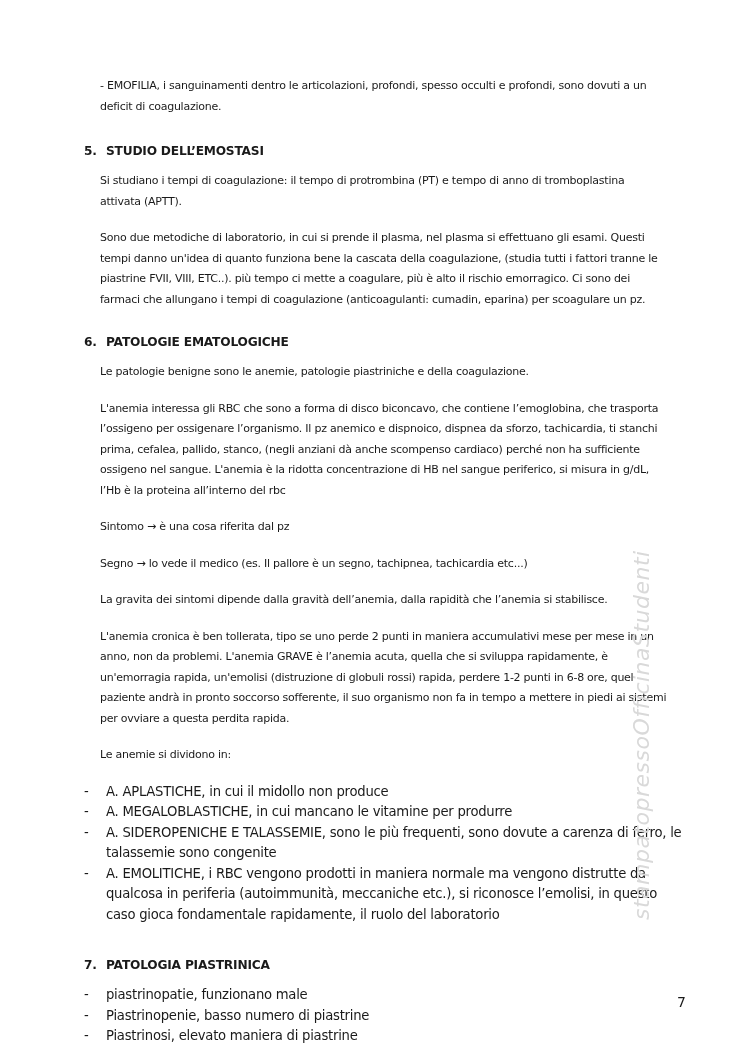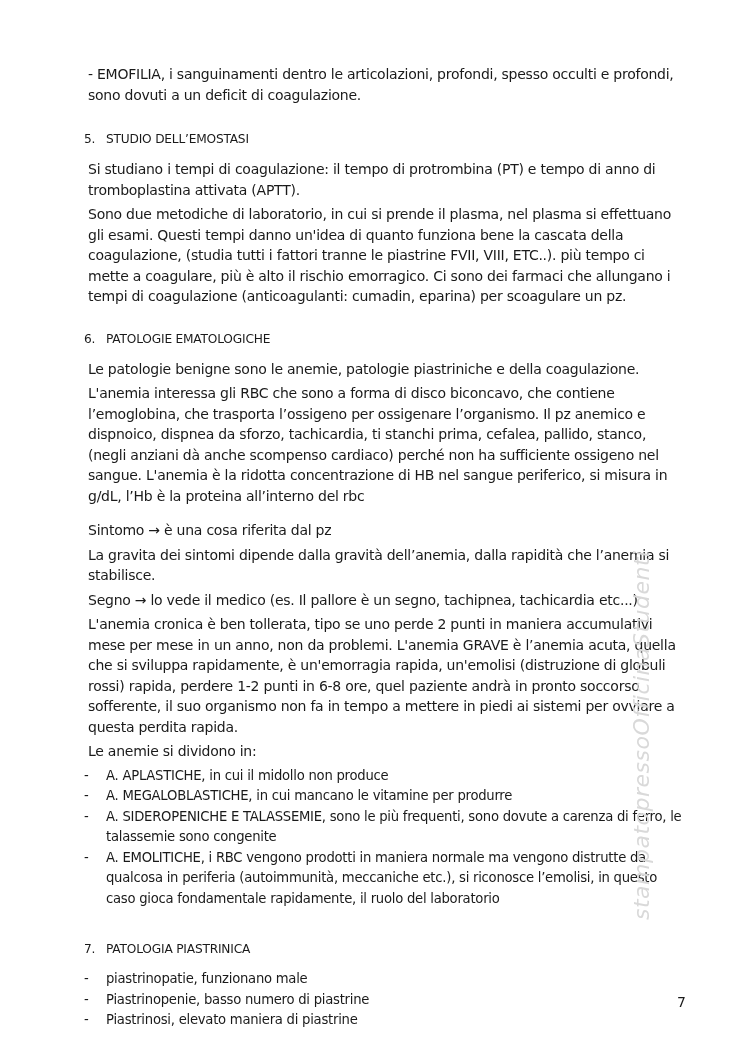--- a/index.html
+++ b/index.html
@@ -1,20 +1,20 @@
 <!DOCTYPE html>
 <html><head>
 <meta charset="utf-8">
 <style>
   html, body { margin: 0; padding: 0; background: #ffffff; }
   body { width: 744px; height: 1052px; position: relative; overflow: hidden;
          font-family: "DejaVu Sans", sans-serif; color: #1a1a1a; }
   .page { position: absolute; left: 84px; top: 60px; width: 600px; }
-  p { margin: 4px; font-size: 14px; line-height: 20.5px; letter-spacing: -0.25px; }
-  .heading { font-family: "DejaVu Sans", sans-serif; font-weight: normal; font-size: 12.2px;
+  p { margin: 16px; font-size: 11px; line-height: 20.5px; letter-spacing: -0.25px; }
+  .heading { font-family: "DejaVu Sans", sans-serif; font-weight: bold; font-size: 12.2px;
              letter-spacing: -0.2px; margin: 0; line-height: 20px; }
   .heading .num { display: inline-block; width: 22px; }
   ul.dash { list-style: none; margin: 0; padding: 0; }
   ul.dash li { position: relative; padding-left: 22px; font-size: 13.2px; line-height: 20.5px; letter-spacing: -0.25px; }
   ul.dash li::before { content: "-"; position: absolute; left: 0; top: 0; }
   .watermark { position: absolute; left: 629px; top: 920px; transform-origin: 0 0; transform: rotate(-90deg);
                font-family: "DejaVu Sans", sans-serif; font-style: italic; font-size: 22px; color: #d9d9d9;
                white-space: nowrap; letter-spacing: 0.5px; }
   .page-number { position: absolute; left: 677px; top: 994px; font-size: 14px; }
 </style>
@@ -32,22 +32,22 @@
 
   <h2 class="heading" style="margin-top:22px;">
     <span class="num">6.</span><span>PATOLOGIE EMATOLOGICHE</span>
   </h2>
   <p style="margin-top:10px;">Le patologie benigne sono le anemie, patologie piastriniche e della coagulazione.</p>
   <p>L'anemia interessa gli RBC che sono a forma di disco biconcavo, che contiene l’emoglobina, che trasporta l’ossigeno per ossigenare l’organismo. Il pz anemico e dispnoico, dispnea da sforzo, tachicardia, ti stanchi prima, cefalea, pallido, stanco, (negli anziani dà anche scompenso cardiaco) perché non ha sufficiente ossigeno nel sangue. L'anemia è la ridotta concentrazione di HB nel sangue periferico, si misura in g/dL, l’Hb è la proteina all’interno del rbc</p>
   <ul class="dash">
   </ul>
 
   <p style="margin-top:14px;">Sintomo →  è una cosa riferita dal pz</p>
+  <p>Segno →  lo vede il medico (es. Il pallore è un segno, tachipnea, tachicardia etc...)</p>
   <p>La gravita dei sintomi dipende dalla gravità dell’anemia, dalla rapidità che l’anemia si stabilisce.</p>
-  <p>Segno →  lo vede il medico (es. Il pallore è un segno, tachipnea, tachicardia etc...)</p>
   <p>L'anemia cronica è ben tollerata, tipo se uno perde 2 punti in maniera accumulativi mese per mese in un anno, non da problemi. L'anemia GRAVE è l’anemia acuta, quella che si sviluppa rapidamente, è un'emorragia rapida, un'emolisi (distruzione di globuli rossi) rapida, perdere 1-2 punti in 6-8 ore, quel paziente andrà in pronto soccorso sofferente, il suo organismo non fa in tempo a mettere in piedi ai sistemi per ovviare a questa perdita rapida.</p>
   <p>Le anemie si dividono in:</p>
   <ul class="dash">
     <li>A. APLASTICHE, in cui il midollo non produce</li>
     <li>A. MEGALOBLASTICHE, in cui mancano le vitamine per produrre</li>
     <li>A. SIDEROPENICHE E TALASSEMIE, sono le più frequenti, sono dovute a carenza di ferro, le talassemie sono congenite</li>
     <li>A. EMOLITICHE, i RBC vengono prodotti in maniera normale ma vengono distrutte da qualcosa in periferia (autoimmunità, meccaniche etc.), si riconosce l’emolisi, in questo caso gioca fondamentale rapidamente, il ruolo del laboratorio</li>
   </ul>
 
   <h2 class="heading" style="margin-top:30px;">

